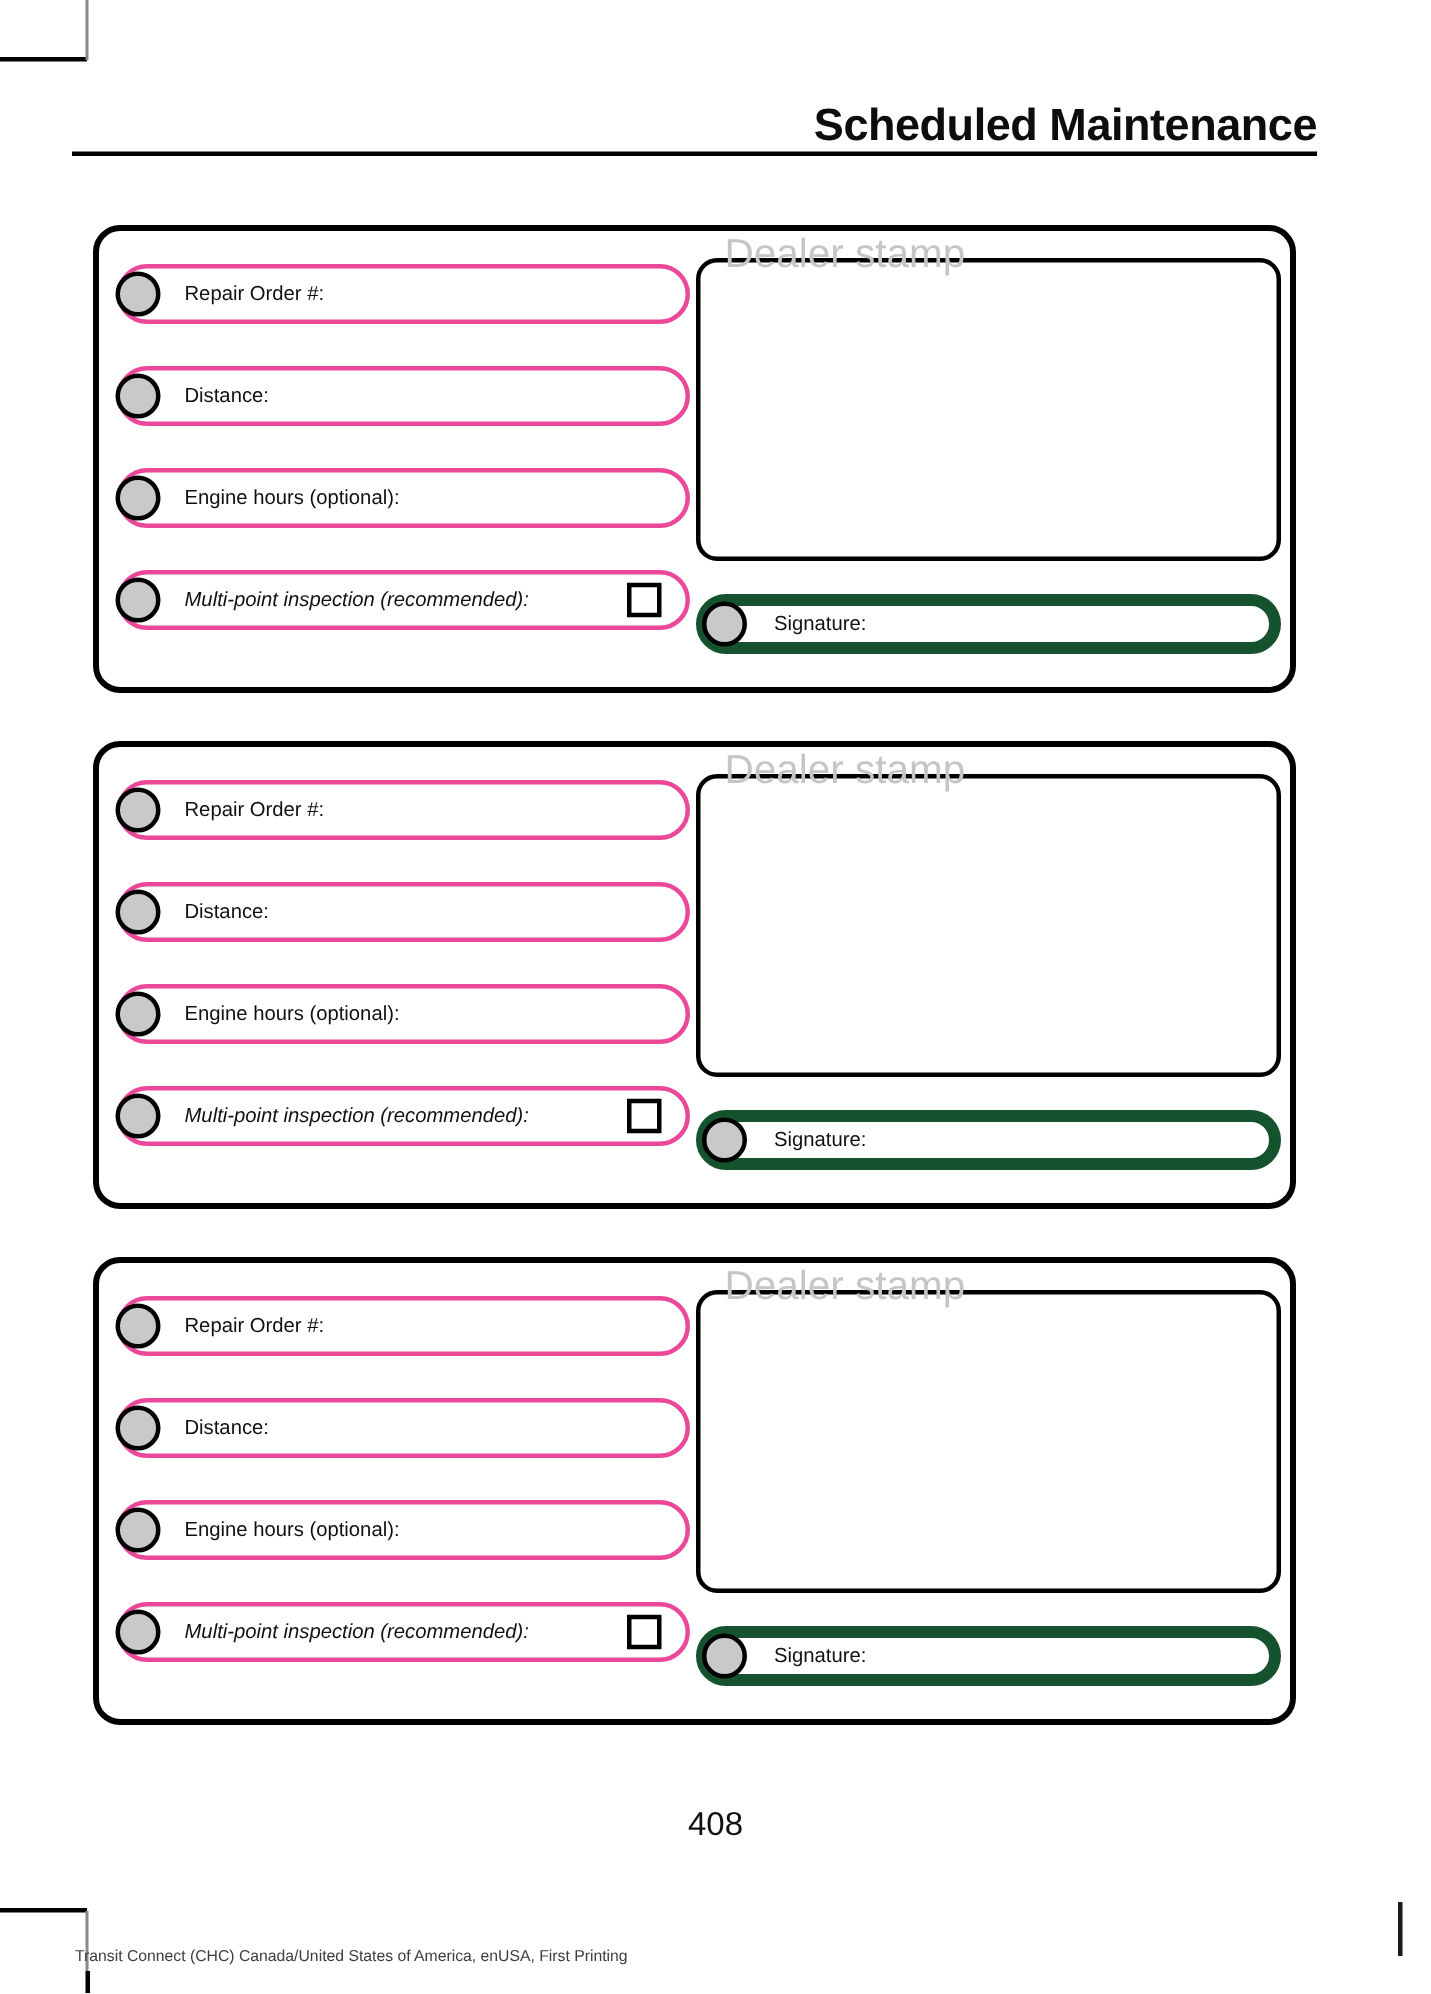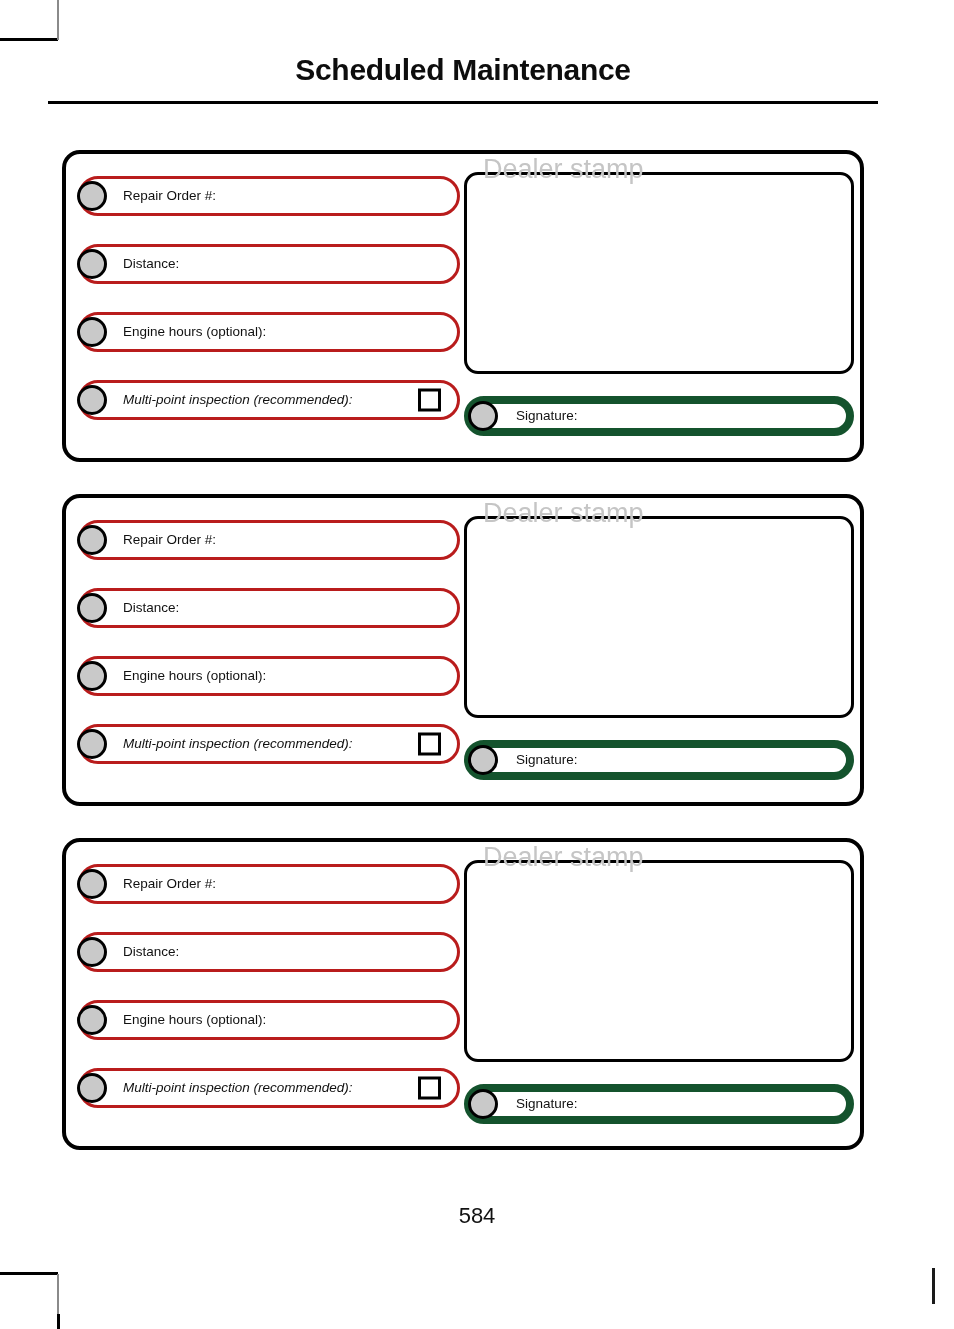--- a/index.html
+++ b/index.html
@@ -41,23 +41,23 @@
     left: 57px; top: 1314px; width: 3px; height: 15px; background: #000000;
   }
   .crop-br-v {
     left: 932px; top: 1268px; width: 3px; height: 36px; background: #1a1a1a;
   }
 
   
   .header {
     position: absolute;
     left: 48px;
-    top: 52px;
+    top: 66px;
     width: 830px;
-    text-align: center;
+    text-align: right;
   }
   .page-title {
     font-size: 30px;
     font-weight: bold;
     letter-spacing: -0.3px;
     line-height: 36px;
     color: #0d0d0d;
   }
   .header-rule {
     position: absolute;
@@ -90,21 +90,21 @@
     position: absolute;
     left: 12px;
     top: 22px;
     width: 382px;
   }
 
   .pill {
     position: relative;
     box-sizing: border-box;
     height: 40px;
-    border: 3px solid #b91c1c;
+    border: 3px solid #ec4899;
     border-radius: 20px;
     background: #ffffff;
     margin-bottom: 28px;
     display: flex;
     align-items: center;
   }
   .pill:last-child { margin-bottom: 0; font-style: italic; }
 
   .pill-dot {
     position: absolute;
@@ -327,16 +327,17 @@
           <span class="stamp-label">Dealer stamp</span>
         </div>
         <div class="sig-pill" style="margin-top:22px;">
           <span class="sig-dot"></span>
           <span class="sig-label">Signature:</span>
         </div>
       </div>
     </div>
   </div>
 
-  <div class="page-number">584</div>
-
+  <div class="page-number">408</div>
+
+  <div class="footer-note">Transit Connect (CHC) Canada/United States of America, enUSA, First Printing</div>
 
 </div>
 
 </body></html>

